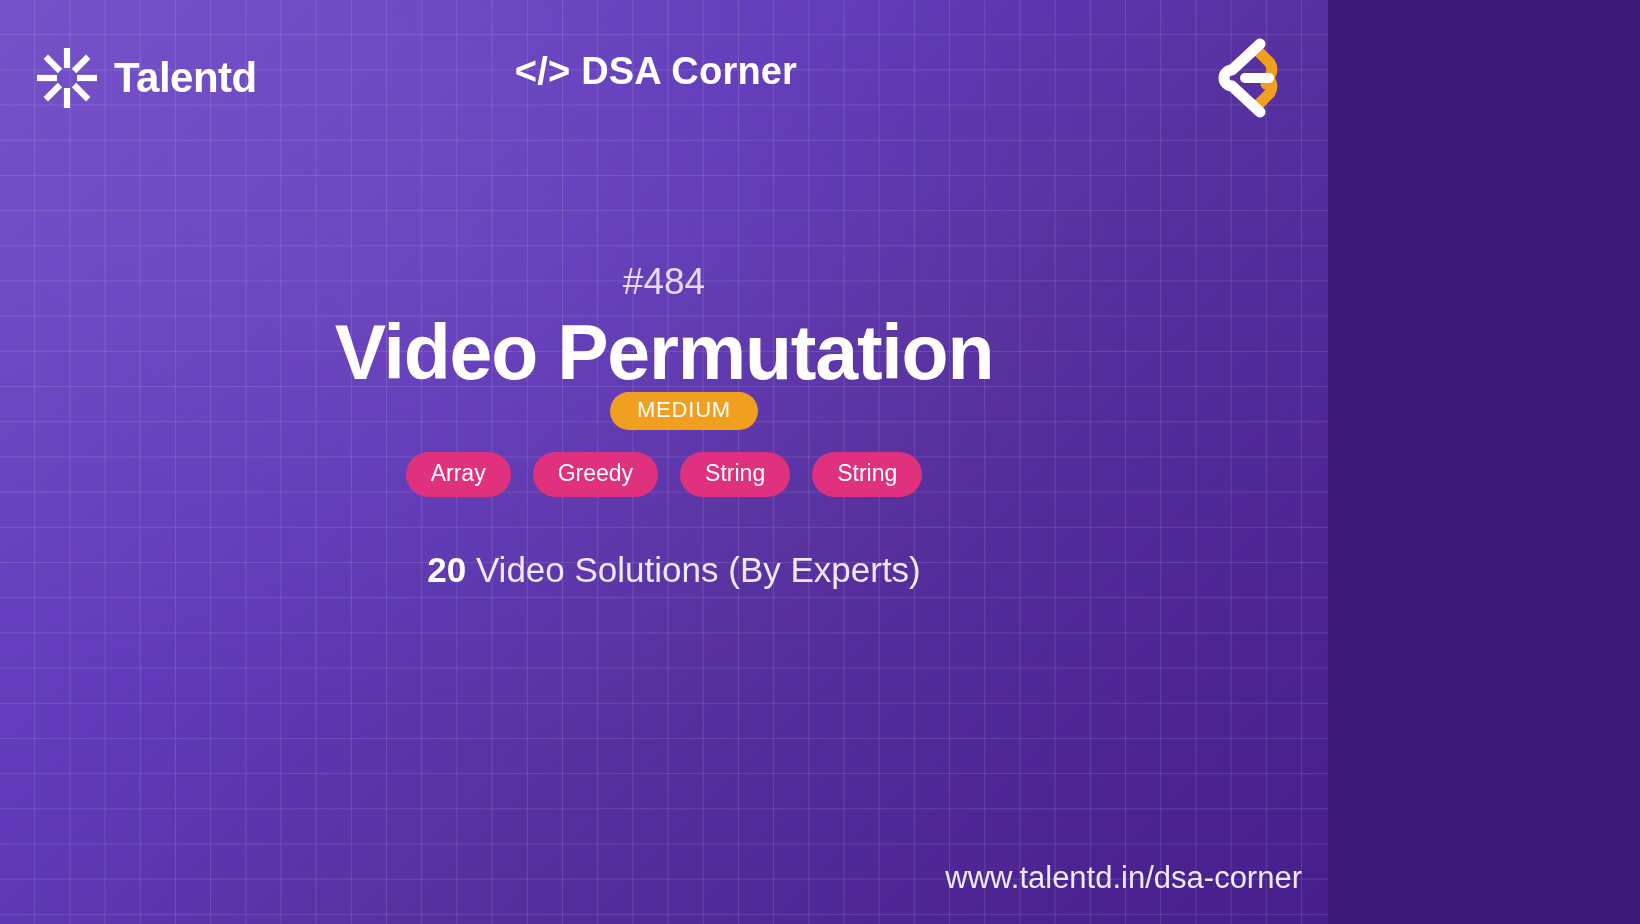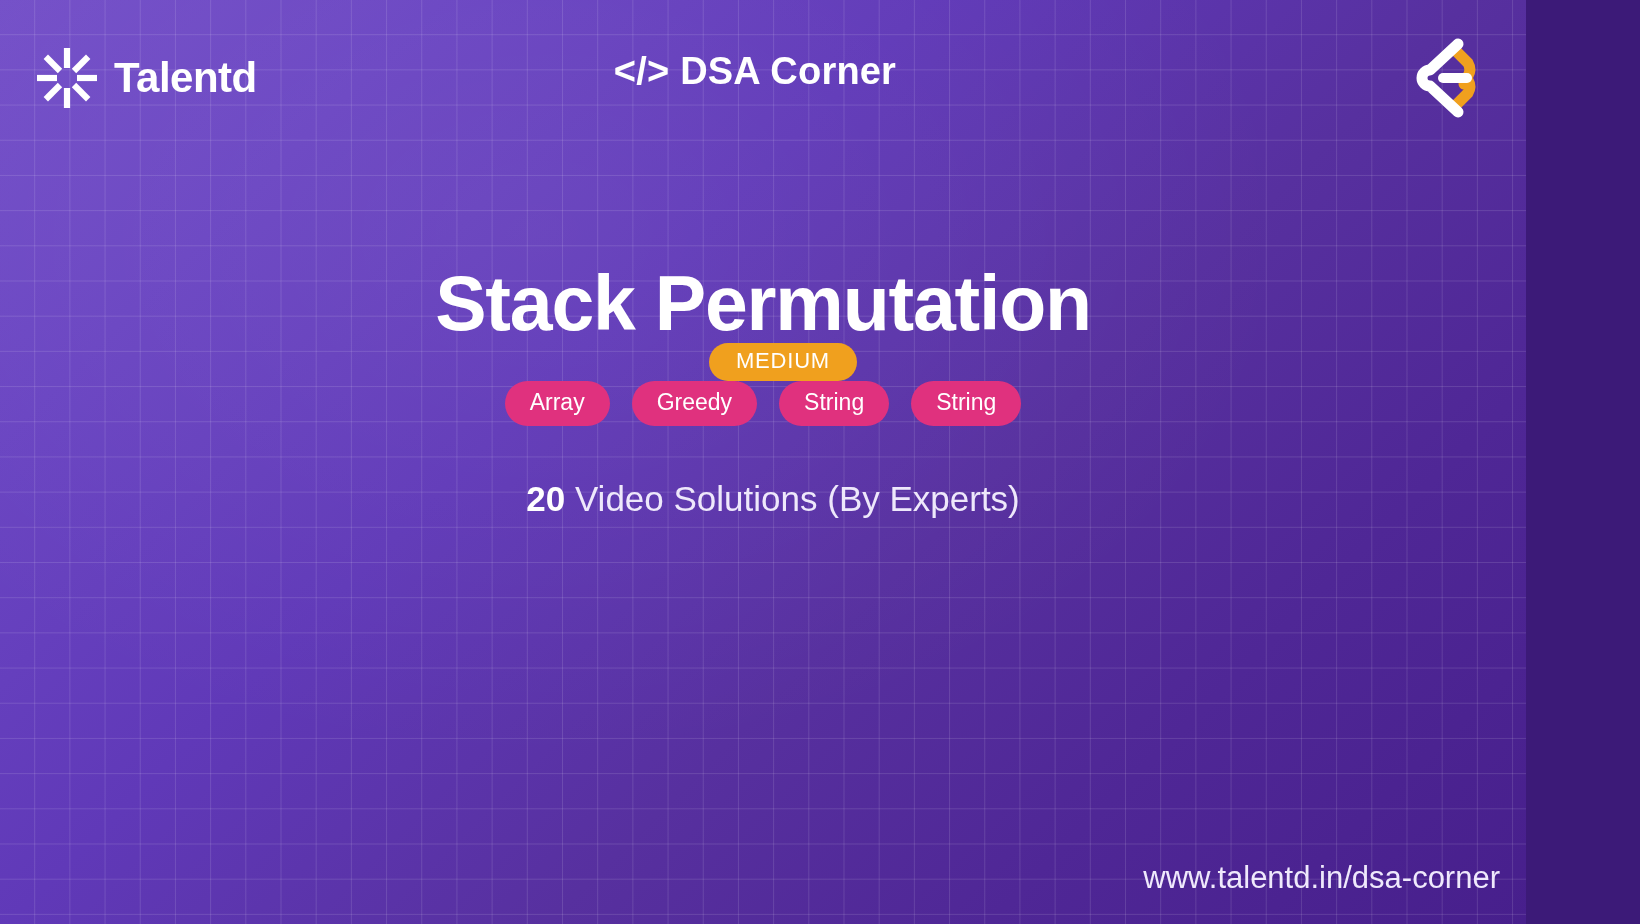--- a/index.html
+++ b/index.html
@@ -2,21 +2,21 @@
 <html><head>
 <meta charset="utf-8">
 <style>
   html, body {
     margin: 0;
     padding: 0;
     background: #3c1a78;
   }
   #stage {
     position: relative;
-    width: 1526px;
+    width: 1328px;
     height: 924px;
     overflow: hidden;
     font-family: "Liberation Sans", sans-serif;
     background:
       linear-gradient(135deg, #7450c8 0%, #6a45c2 18%, #6039b8 38%, #57309f 60%, #4f2796 78%, #471f8c 100%);
     color: #ffffff;
   }
   
   #grid {
     position: absolute;
@@ -101,20 +101,21 @@
     display: inline-block;
     background: #f0a01e;
     color: #ffffff;
     font-size: 22px;
     letter-spacing: 0.8px;
     padding: 7px 27px 9px 27px;
     border-radius: 30px;
     line-height: 1;
   }
   .tags {
+    margin-top: 22px;
     display: flex;
     justify-content: center;
     gap: 22px;
   }
   .tag {
     background: #e0317e;
     color: #ffffff;
     font-size: 23px;
     padding: 10px 25px 12px 25px;
     border-radius: 30px;
@@ -182,22 +183,23 @@
         <path d="M48 8 L20 34 A8 8 0 0 0 20 50 L48 76" fill="none" stroke="#ffffff" stroke-width="11" stroke-linecap="round" stroke-linejoin="round"></path>
 
         <rect x="28" y="37" width="34" height="10" rx="5" fill="#ffffff"></rect>
       </svg>
     </span>
 
   </div>
 
   <div class="center">
 
-
-    <h1 class="problem-title">Stack Permutation</h1>
+    <div class="problem-number">#484</div>
+
+    <h1 class="problem-title">Video Permutation</h1>
 
     <div class="difficulty-wrap">
       <span class="difficulty">MEDIUM</span>
     </div>
 
     <div class="tags">
       <span class="tag">Array</span>
       <span class="tag">Greedy</span>
       <span class="tag">String</span>
       <span class="tag">String</span>

